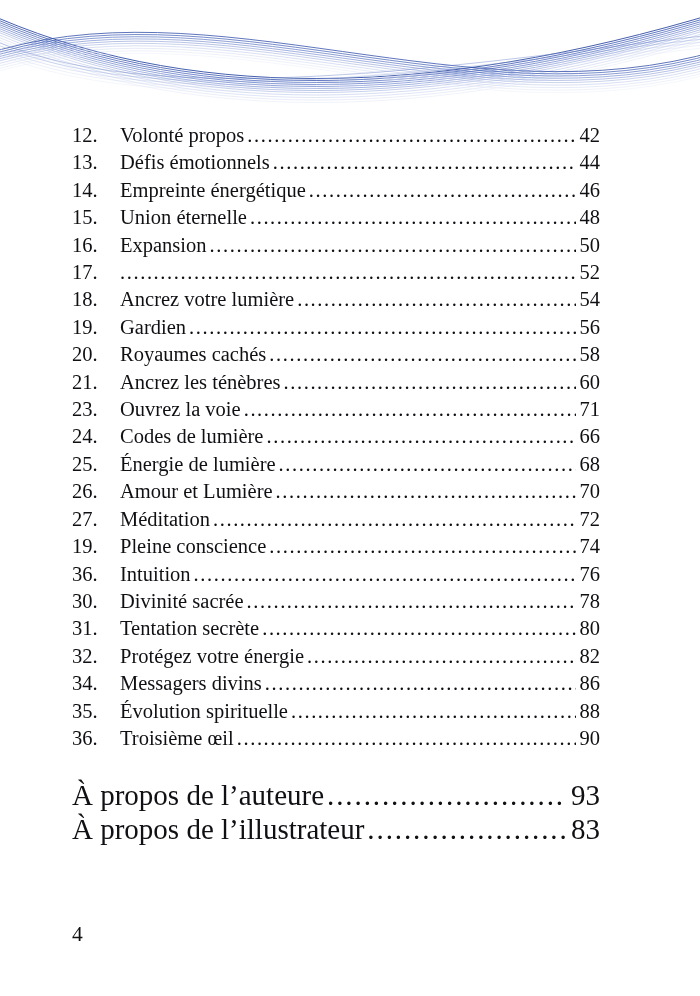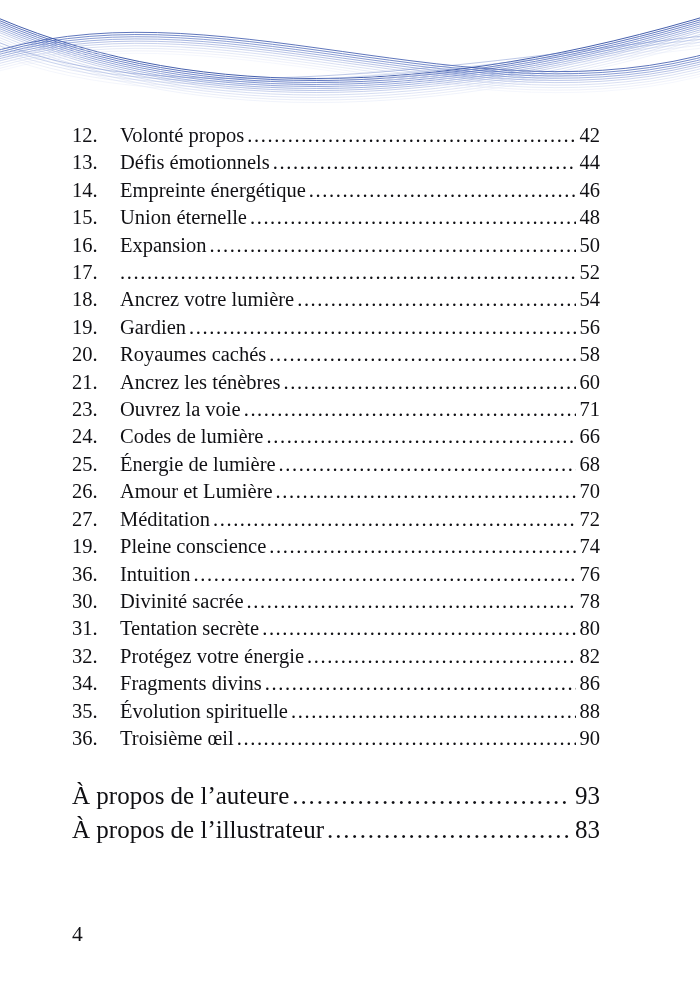--- a/index.html
+++ b/index.html
@@ -53,21 +53,21 @@
     letter-spacing: 1.6px;
   }
   .toc-page {
     flex: 0 0 auto;
     padding-left: 4px;
   }
   .back-matter {
     margin-top: 27px;
   }
   .back-matter .toc-row {
-    font-size: 25px;
+    font-size: 29px;
     line-height: 33.5px;
     align-items: center;
   }
   .back-matter .toc-leader::after { letter-spacing: 1.9px; }
   .folio {
     position: absolute;
     left: 72px;
     top: 922px;
     font-size: 21.5px;
   }
@@ -232,21 +232,21 @@
     <span class="toc-page">80</span>
   </div>
         <div class="toc-row">
     <span class="toc-num">32.</span>
     <span class="toc-title">Protégez votre énergie</span>
     <span class="toc-leader"></span>
     <span class="toc-page">82</span>
   </div>
         <div class="toc-row">
     <span class="toc-num">34.</span>
-    <span class="toc-title">Fragments divins</span>
+    <span class="toc-title">Messagers divins</span>
     <span class="toc-leader"></span>
     <span class="toc-page">86</span>
   </div>
         <div class="toc-row">
     <span class="toc-num">35.</span>
     <span class="toc-title">Évolution spirituelle</span>
     <span class="toc-leader"></span>
     <span class="toc-page">88</span>
   </div>
         <div class="toc-row">

